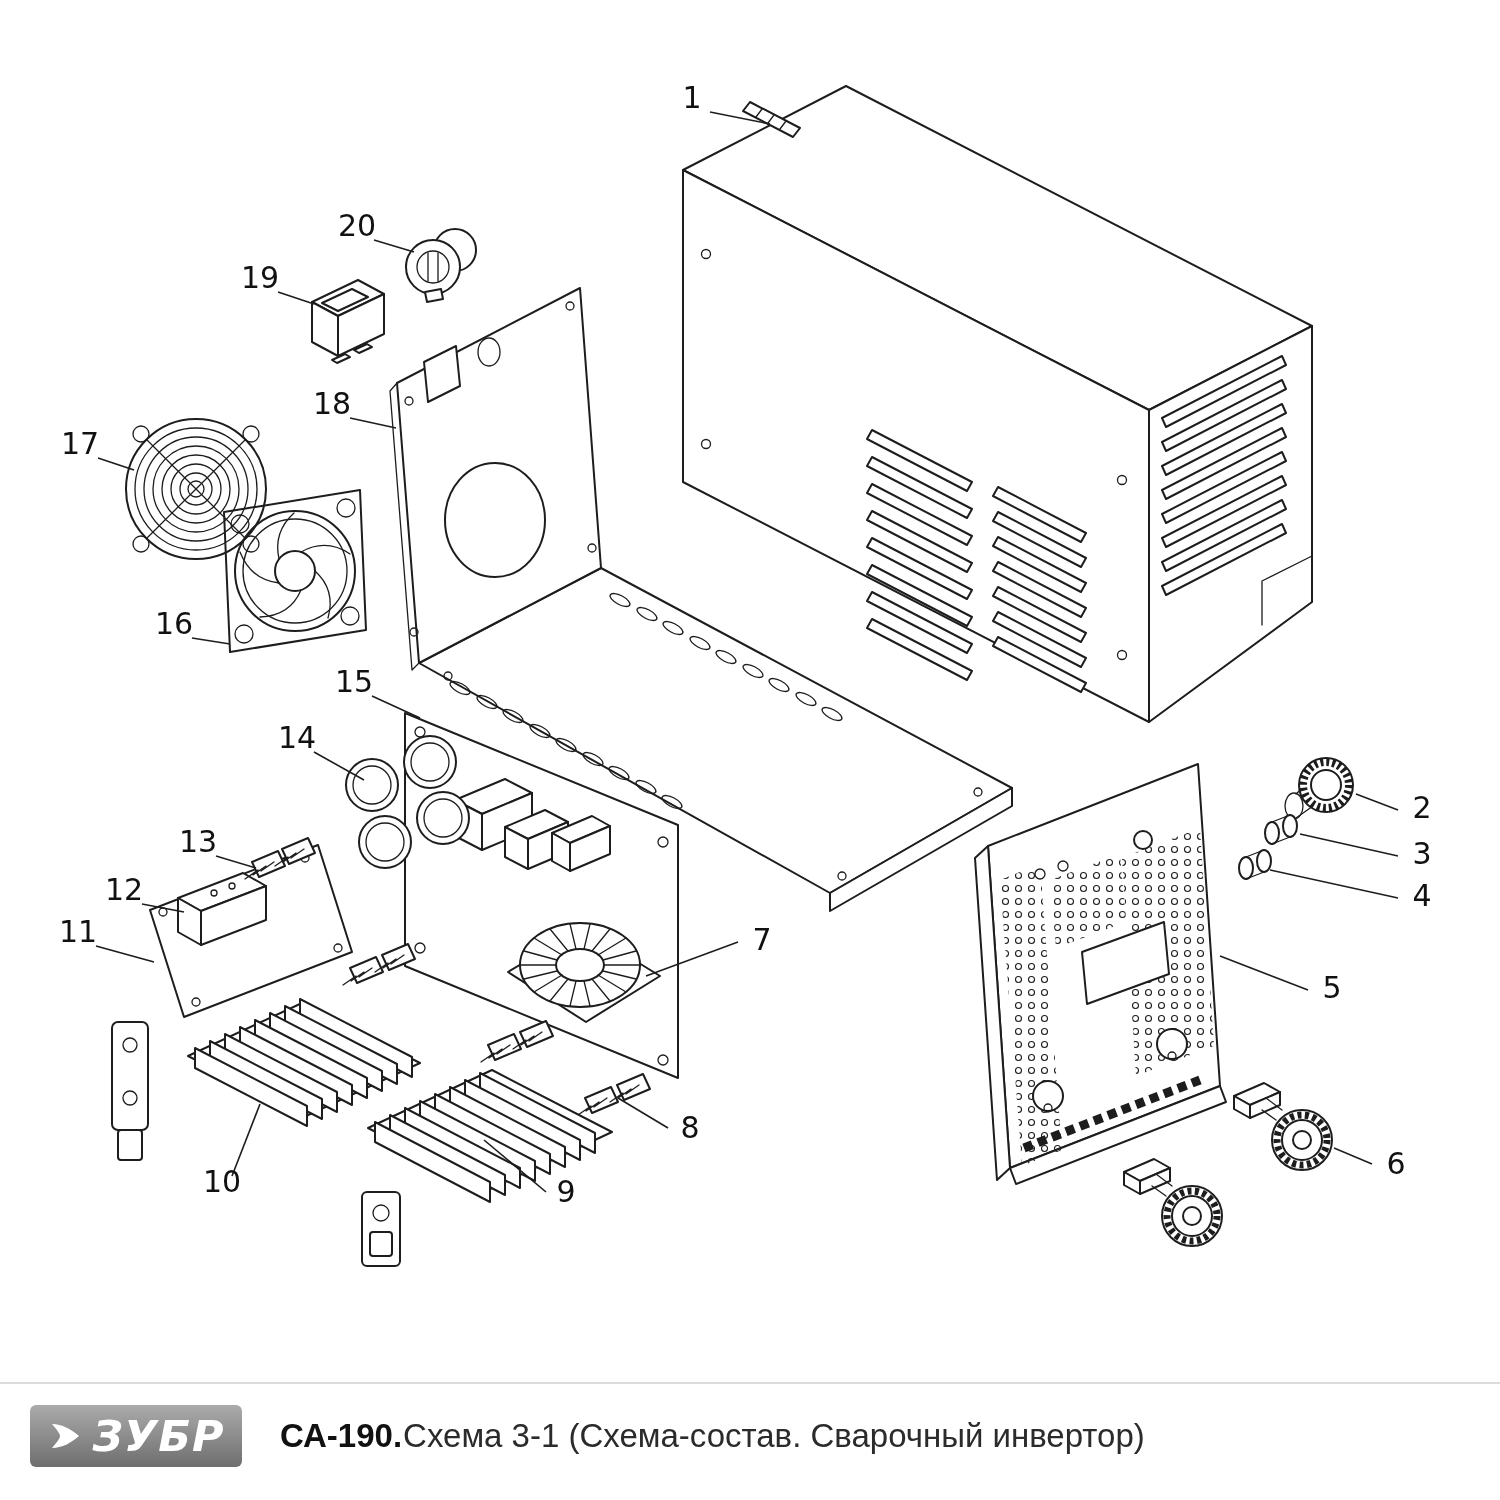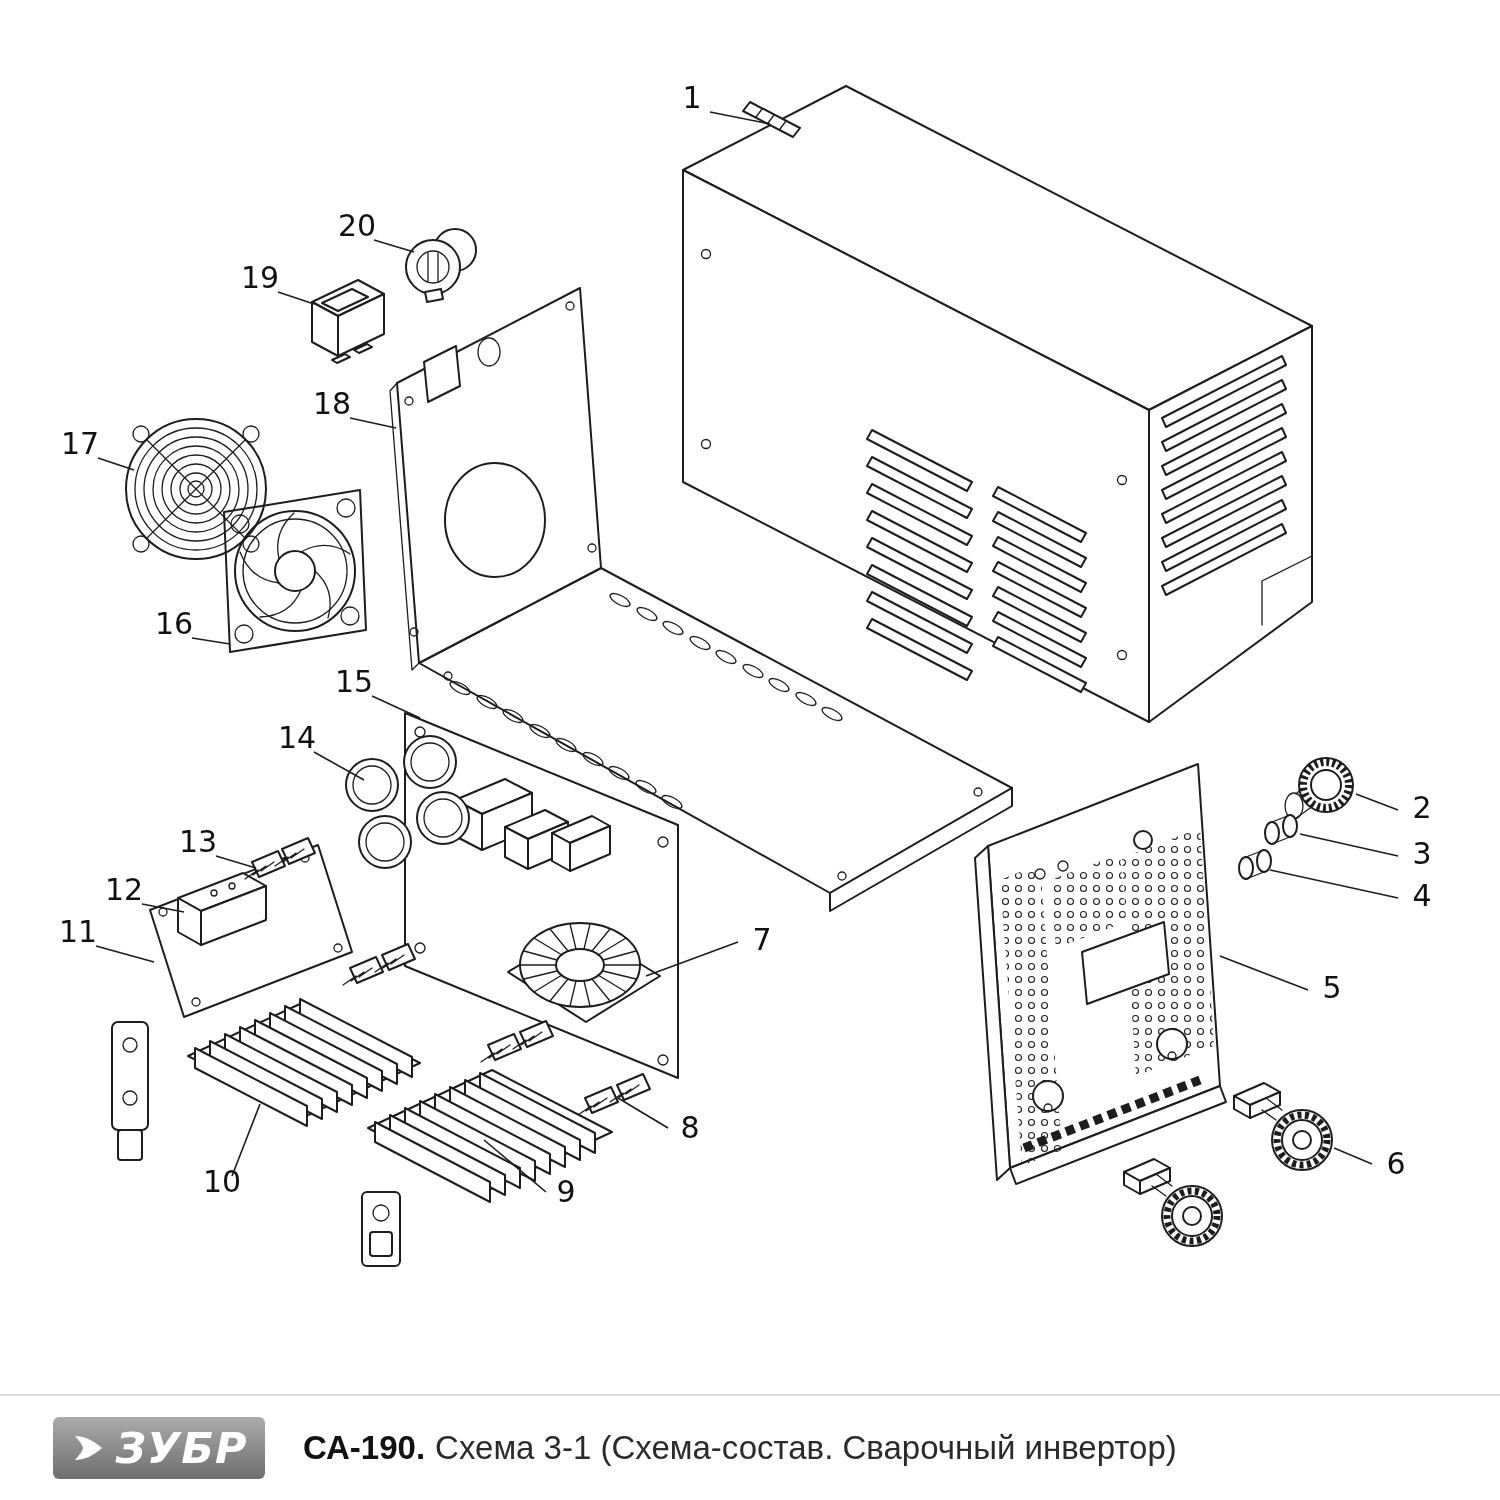--- a/index.html
+++ b/index.html
@@ -5,28 +5,28 @@
   html,body{margin:0;padding:0;background:#fff;}
   #page{width:1500px;height:1500px;background:#fff;position:relative;overflow:hidden;
         font-family:"Liberation Sans",sans-serif;}
   svg text{user-select:none;}
   .ln{fill:none;stroke:#1d1d1d;stroke-width:2;stroke-linecap:round;stroke-linejoin:round;}
   .fw{fill:#ffffff;stroke:#1d1d1d;stroke-width:2;stroke-linejoin:round;}
   .thin{stroke-width:1.3;}
   .leader{stroke:#1d1d1d;stroke-width:1.6;fill:none;}
   .plabel{font:400 30px "DejaVu Sans",sans-serif;fill:#111;}
   .knurl{fill:none;stroke:#1d1d1d;}
-  #footer{position:absolute;left:0;bottom:0;width:1500px;height:106px;box-sizing:border-box;
-          border-top:2px solid #dcdcdc;display:flex;align-items:center;padding-left:53px;gap:38px;}
+  #footer{position:absolute;left:0;bottom:12px;width:1500px;height:106px;box-sizing:border-box;
+          border-top:2px solid #dcdcdc;display:flex;align-items:center;padding-left:30px;gap:38px;}
   #logo{width:212px;height:62px;border-radius:6px;flex:0 0 auto;
         background:linear-gradient(#ababab,#6e6e6e);
         display:flex;align-items:center;justify-content:center;gap:9px;}
   #logo .brand{font:italic 800 43px "DejaVu Sans",sans-serif;color:#fff;letter-spacing:1px;}
   #caption{font:400 33px "Liberation Sans",sans-serif;color:#2b2b2b;}
-  #caption .model{font-weight:700;color:#111;margin-right:10px;}
+  #caption .model{font-weight:700;color:#111;margin-right:1px;}
 </style>
 </head>
 <body>
 
 <div id="page">
 
 <svg width="1500" height="1394" viewBox="0 0 1500 1394">
   <defs>
     <path id="louvA" d="M0,0 l100,52 l-5,9 l-100,-52 z"></path>
     <path id="louvB" d="M0,0 l88,46 l-5,9 l-88,-46 z"></path>

